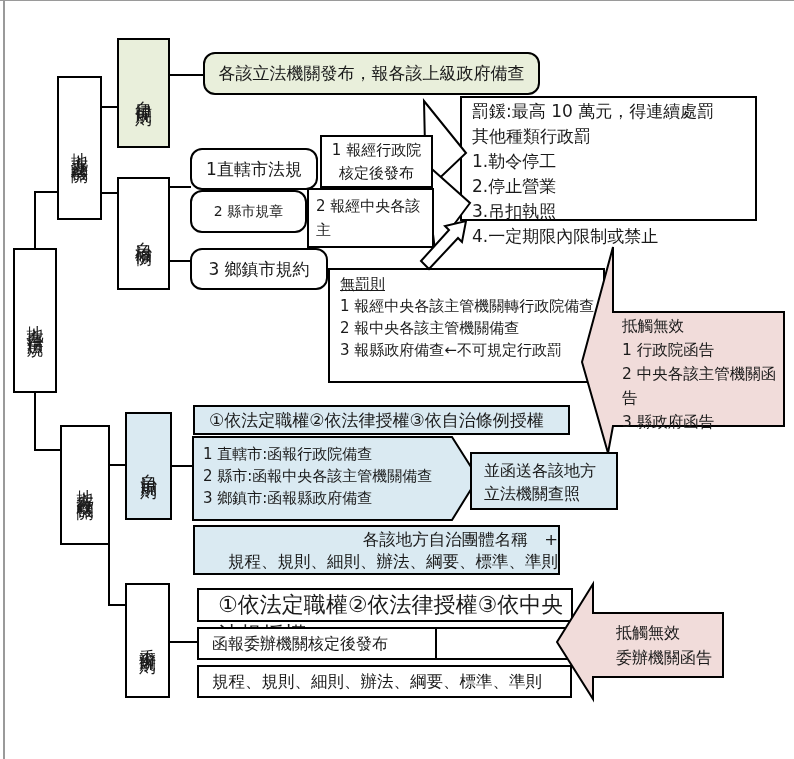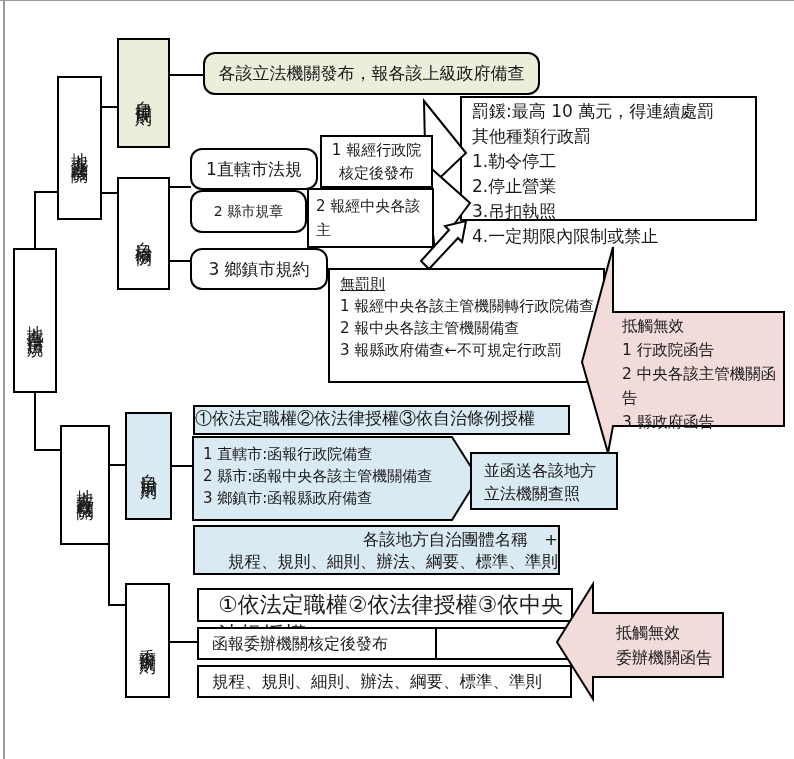--- a/index.html
+++ b/index.html
@@ -96,21 +96,21 @@
   <div class="box" style="left:328px;top:268px;width:277px;height:115px;font-size:15px;line-height:22px;padding:3px 0 0 10px;">
     <span class="row u">無罰則</span>
     <span class="row">1 報經中央各該主管機關轉行政院備查</span>
     <span class="row">2 報中央各該主管機關備查</span>
     <span class="row">3 報縣政府備查←不可規定行政罰</span>
   </div>
 
   <div class="box vbox blue" style="left:125px;top:412px;width:47px;height:108px;">
     <span>自治規則</span>
   </div>
-  <div class="box blue" style="left:193px;top:405px;width:377px;height:30px;font-size:17px;line-height:26px;font-family:Liberation Mono, monospace;">
+  <div class="box blue" style="left:193px;top:405px;width:377px;height:30px;font-size:17px;line-height:26px;padding-left:14px;">
     <span>①依法定職權②依法律授權③依自治條例授權</span>
   </div>
   <div class="txt" style="left:203px;top:443px;width:250px;height:77px;font-size:15px;line-height:22px;">
     <span class="row">1 直轄市:函報行政院備查</span>
     <span class="row">2 縣市:函報中央各該主管機關備查</span>
     <span class="row">3 鄉鎮市:函報縣政府備查</span>
   </div>
   <div class="box blue z4" style="left:470px;top:452px;width:148px;height:58px;font-size:16px;line-height:23px;padding:5px 0 0 12px;">
     <span class="row">並函送各該地方</span>
     <span class="row">立法機關查照</span>

